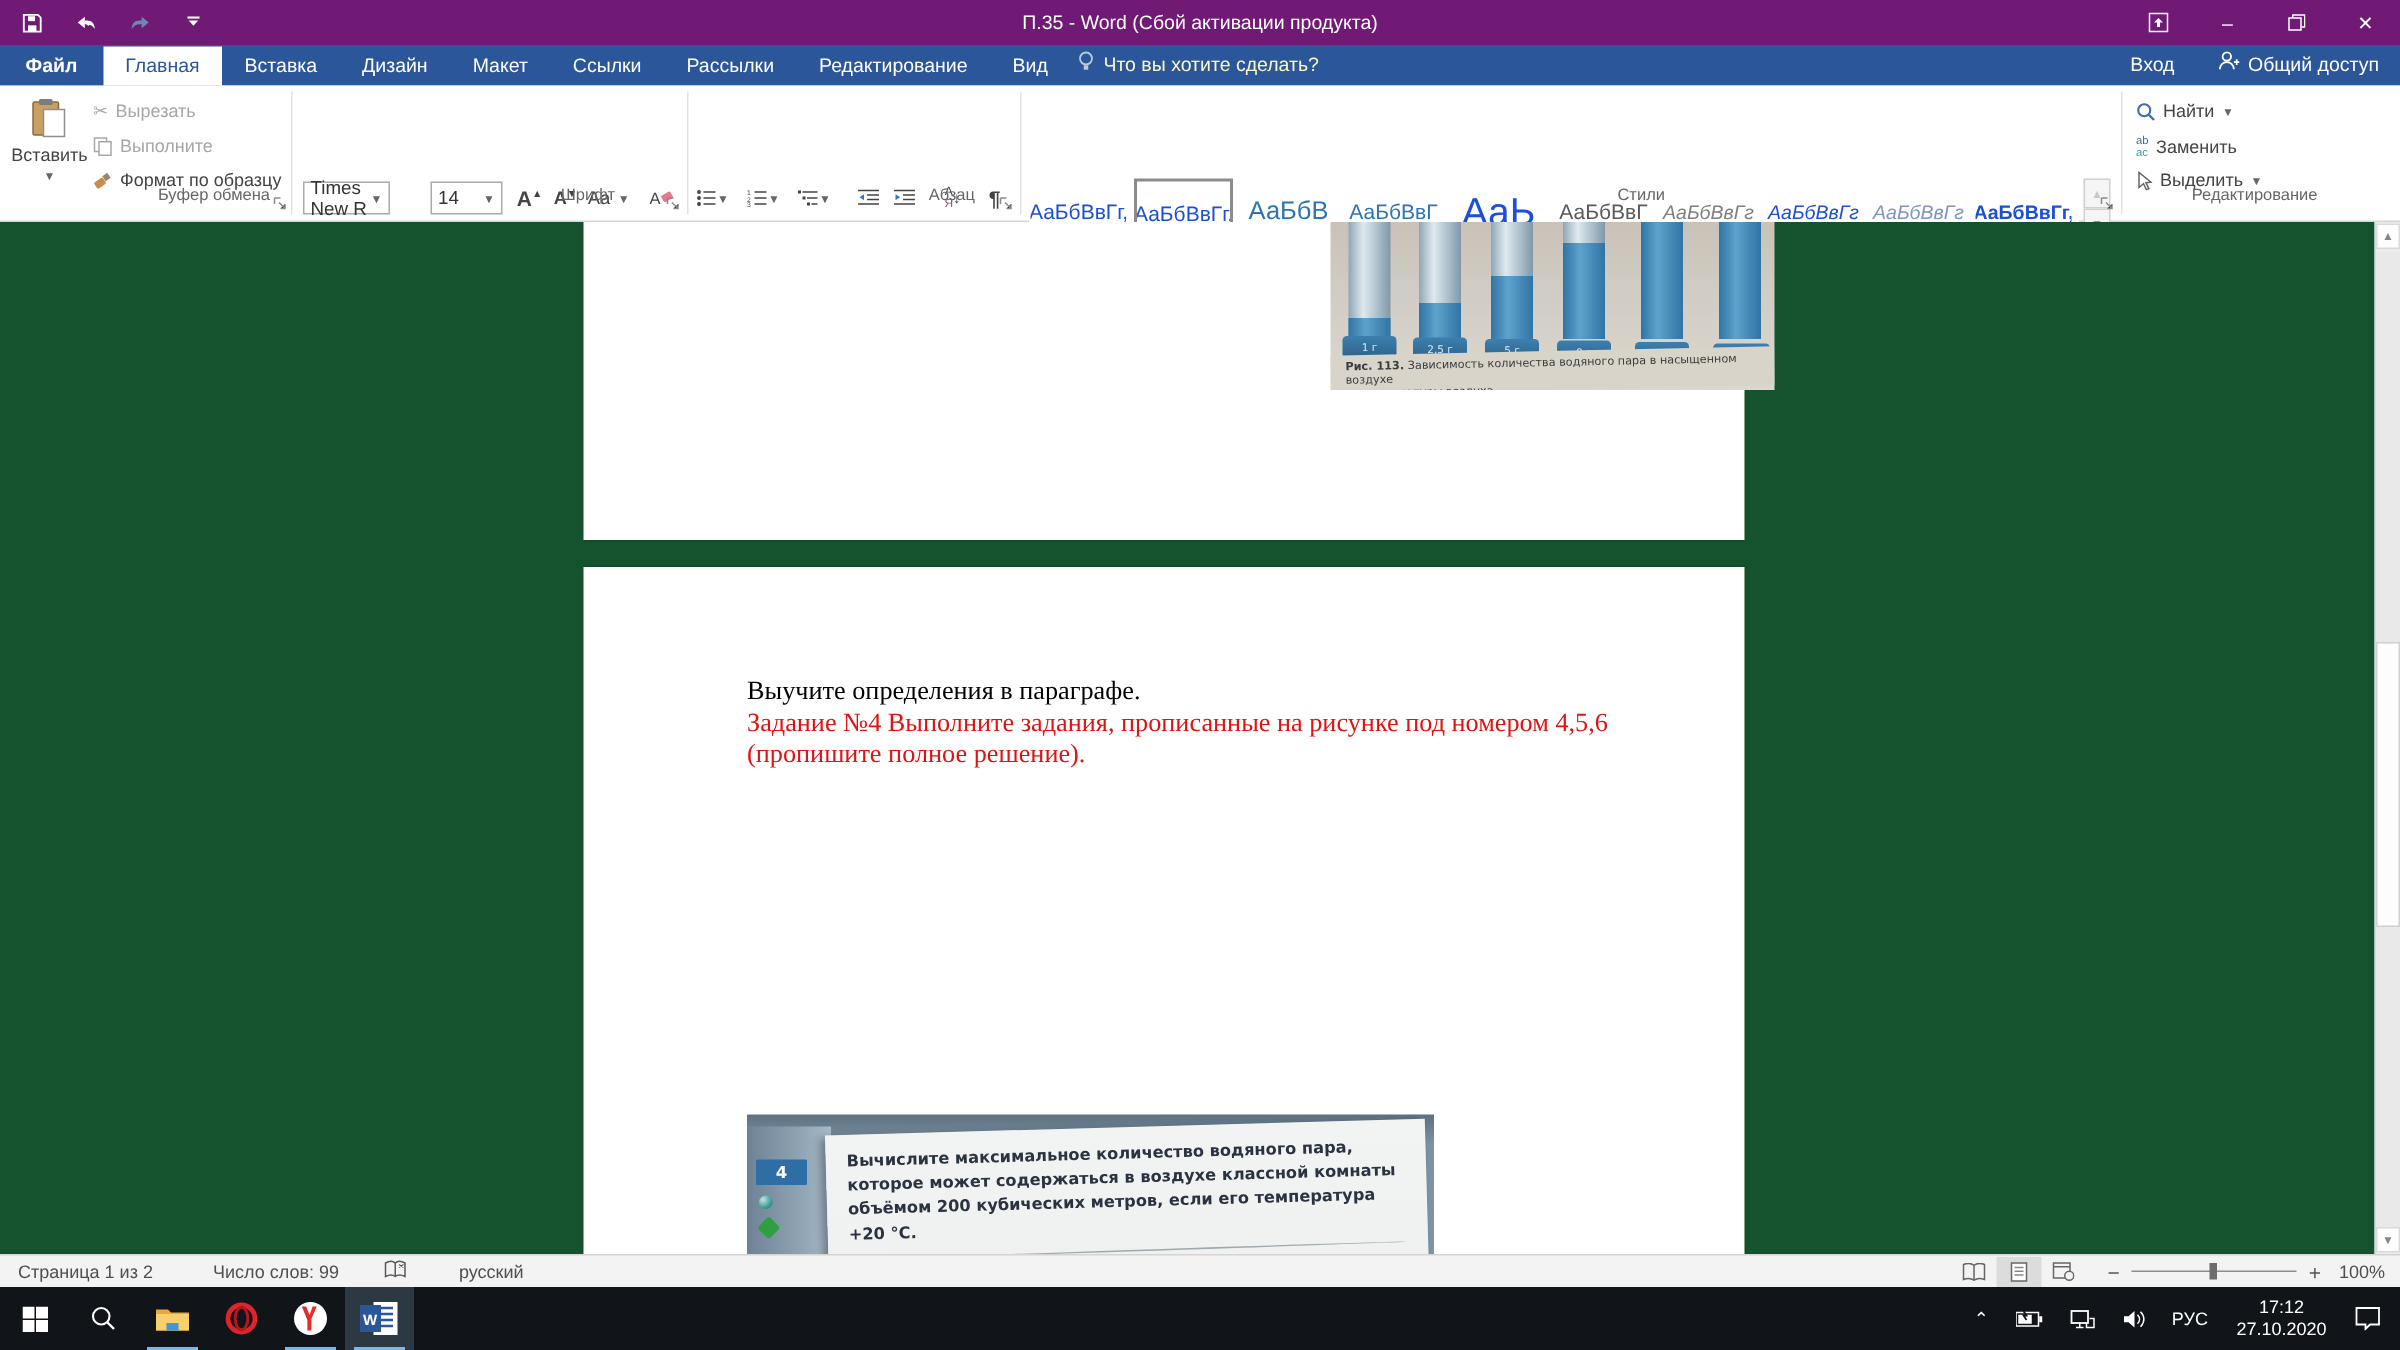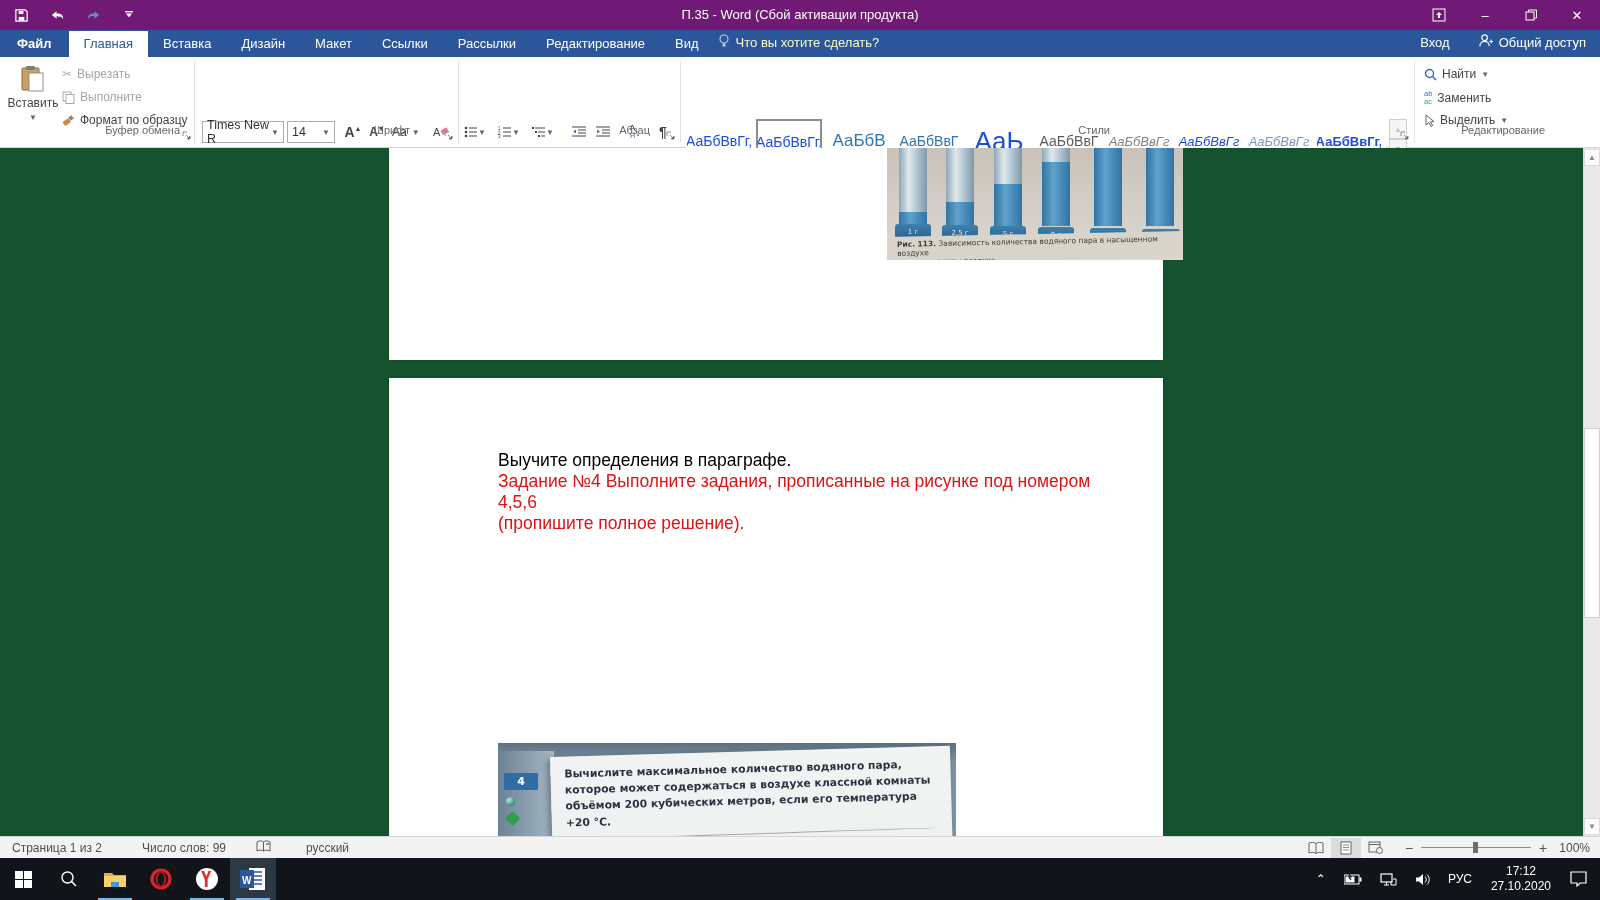--- a/index.html
+++ b/index.html
@@ -45,21 +45,21 @@
   .stcard { width:66px; height:60px; border:1px solid #fff; text-align:center; overflow:hidden; padding-top:4px; }
   .stcard.sel { border:2px solid #8c8c8c; }
   .stcard .smp { height:34px; display:flex; align-items:center; justify-content:center; white-space:nowrap; color:#1d4ed8; }
   .stcard .lbl { font-size:11px; color:#444; white-space:nowrap; }
   .galscroll { position:absolute; left:1389px; top:62px; width:18px; }
   .galscroll .gb { width:18px; height:20px; border:1px solid #d0d0d0; background:#f5f5f5; display:flex; align-items:center; justify-content:center; font-size:8px; color:#777; }
 
   
   .docarea { left:0; top:148px; width:1600px; height:688px; background:#14532d; overflow:hidden; }
   .page { position:absolute; left:389px; width:774px; background:#fff; box-shadow:0 0 2px rgba(0,0,0,.25); }
-  .doc-serif { font-family:Liberation Sans, sans-serif; }
+  .doc-serif { font-family:Liberation Serif, serif; }
 
   
   .fig1 { position:absolute; left:498px; top:0px; width:296px; height:112px; background:linear-gradient(180deg,#c9c2b8 0%,#d3cfc8 55%,#d8d3c9 75%,#dcd8cf 100%); overflow:hidden; }
   .cyl { position:absolute; top:-8px; width:28px; height:86px; background:linear-gradient(90deg,#8fa6b6 0%,#dfe9ee 35%,#b9cbd6 60%,#7f98a9 100%); border-radius:3px 3px 0 0; }
   .cyl .fill { position:absolute; left:0; bottom:0; width:100%; background:linear-gradient(90deg,#2f74a4,#5ea3cc 40%,#2f74a4); }
   .base { position:absolute; height:15px; background:linear-gradient(180deg,#3c7fae,#2e628a); border-radius:3px; color:#dce8f2; font-size:7px; display:flex; align-items:center; justify-content:center; font-family:"DejaVu Sans", sans-serif; }
   .fig1cap { position:absolute; left:0; bottom:0; width:100%; height:26px; background:#d9d4ca; padding:3px 8px 0 10px; font-family:"DejaVu Sans", sans-serif; font-size:7.5px; color:#3c3c3c; transform:rotate(-1.2deg); }
 
   
   .fig2 { position:absolute; left:498px; top:365px; width:458px; height:252px; background:linear-gradient(180deg,#5d7181 0%,#7d93a4 8%,#8399aa 90%,#6a7f90 100%); overflow:hidden; }
@@ -209,21 +209,21 @@
     </div>
     <div class="grp-label" style="left:10px; width:170px;">Буфер обмена</div>
     <div class="launcher" style="left:182px;">
       <svg width="10" height="10" viewBox="0 0 10 10">
           <path d="M1 1 h4 M1 1 v4" stroke="#8a8a8a"></path>
           <path d="M4 4 l4 4 M8 5 v3 h-3" stroke="#8a8a8a"></path>
         </svg>
     </div>
     <div class="vsep" style="left:194px;"></div>
 
-    <div class="combo" style="left:202px; top:64px; width:82px;">
+    <div class="combo" style="left:202px; top:64px; width:58px;">
       <span>Times New R</span>
         <span class="ddow">▼</span>
     </div>
     <div class="combo" style="left:287px; top:64px; width:48px;">
       <span>14</span>
         <span class="ddow">▼</span>
     </div>
     <div class="sq" style="position:absolute; left:342px; top:64px;">
         <span class="icon-txt">А<sup style="font-size:7px;">▲</sup></span>
       </div>

